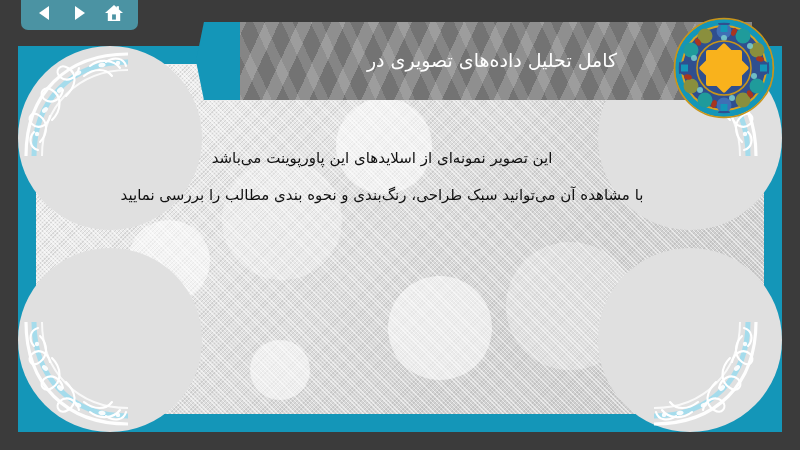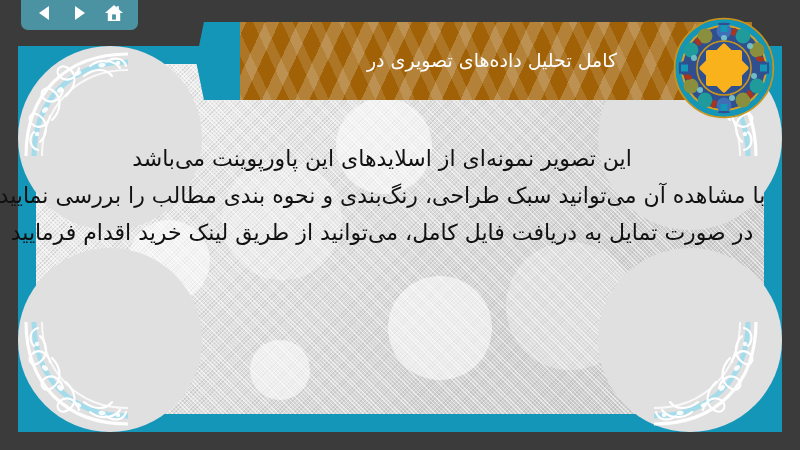--- a/index.html
+++ b/index.html
@@ -75,21 +75,21 @@
   .orn svg { display:block; width:118px; height:118px; }
   .orn-tl { left:18px;  top:46px; }
   .orn-tr { left:646px; top:46px;  transform:scaleX(-1); }
   .orn-bl { left:18px;  top:314px; transform:scaleY(-1); }
   .orn-br { left:646px; top:314px; transform:scale(-1,-1); }
 
   
   #banner {
     position:absolute; left:232px; top:22px;
     width:520px; height:78px;
-    background:#a16207;
+    background:#737373;
     overflow:hidden;
     z-index:25;
   }
   #banner::before {
     content:""; position:absolute; inset:0;
     background-image:
       repeating-linear-gradient(115deg,
         rgba(255,255,255,.20) 0 13px,
         rgba(255,255,255,0) 13px 30px),
       repeating-linear-gradient(65deg,
@@ -132,21 +132,21 @@
   #body {
     position:absolute; left:36px; top:64px;
     width:692px; height:330px;
     z-index:28;
     direction:rtl;
     display:flex; flex-direction:column; align-items:center;
     padding-top:76px;
   }
   #body .bline {
     color:#111111;
-    font-size:22px;
+    font-size:15px;
     line-height:37px;
     white-space:nowrap;
     font-family:"DejaVu Sans", sans-serif;
   }
 </style>
 </head>
 <body>
 
 <div id="stage">
 
@@ -297,21 +297,20 @@
         <ellipse cx="84" cy="19" rx="3.6" ry="2.2" transform="rotate(-12 84 19)"></ellipse>
         <circle cx="19" cy="88" r="2.2"></circle>
         <circle cx="100" cy="17" r="2.2"></circle>
       </g>
     </svg>
   </div>
 
   <div id="body">
     <div class="bline">این تصویر نمونه‌ای از اسلایدهای این پاورپوینت می‌باشد</div>
     <div class="bline">با مشاهده آن می‌توانید سبک طراحی، رنگ‌بندی و نحوه بندی مطالب را بررسی نمایید</div>
-    <div class="bline">در صورت تمایل به دریافت فایل کامل، می‌توانید از طریق لینک خرید اقدام فرمایید</div>
   </div>
 
   <div id="banner-tab"></div>
   <div id="banner">
     <div id="title">
       <div class="tline l1">کامل تحلیل داده‌های تصویری در</div>
     </div>
   </div>
 
   <div id="medallion">

